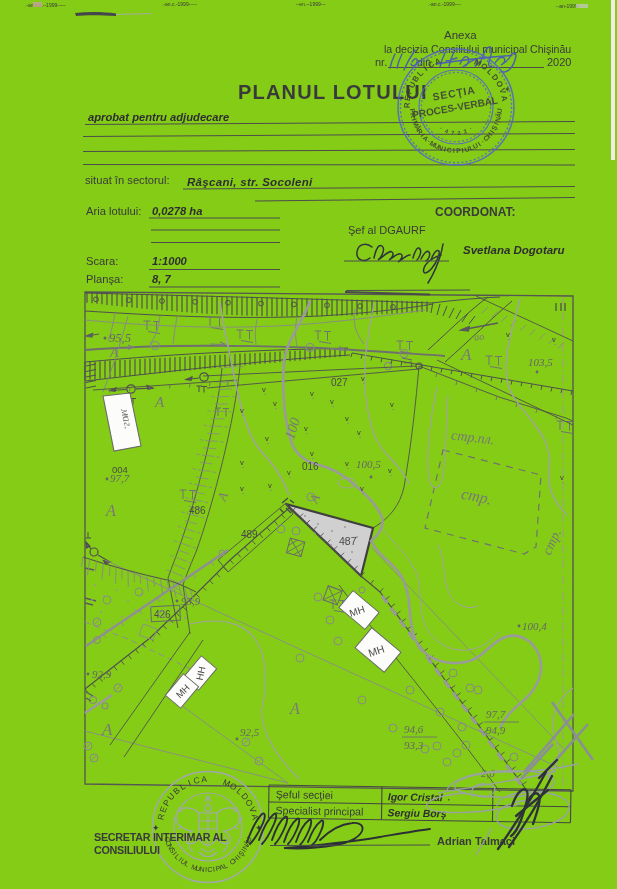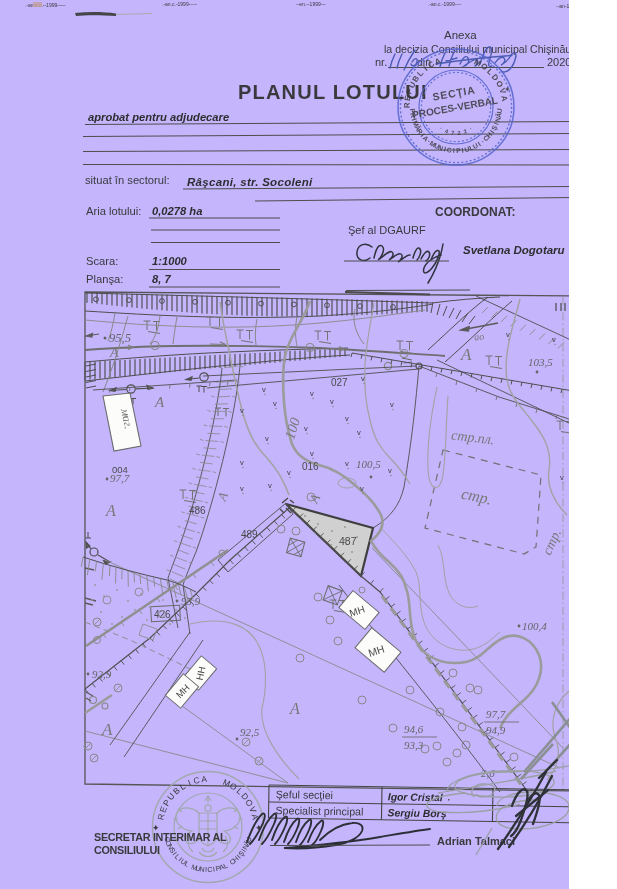--- a/index.html
+++ b/index.html
@@ -1,16 +1,16 @@
 <!DOCTYPE html>
 <html><head>
 <meta charset="utf-8">
 <style>
 html,body{margin:0;padding:0;background:#fff}
-.page{position:relative;width:569px;height:889px;background:#c4b5fd;overflow:hidden;font-family:"Liberation Sans",sans-serif}
+.page{position:relative;width:617px;height:889px;background:#84cc16;overflow:hidden;font-family:"Liberation Sans",sans-serif}
 svg{position:absolute;left:0;top:0}
 text{font-family:"Liberation Sans",sans-serif;fill:#3a3a3c}
 .ser{font-family:"Liberation Serif",serif;font-style:italic;fill:#787878}
 .num{font-family:"Liberation Serif",serif;font-style:italic;fill:#666}
 .lbl{font-family:"Liberation Sans",sans-serif;fill:#4a4a4a}
 .bi{font-weight:bold;font-style:italic;fill:#2e2e30}
 .hl{stroke:#4d4d4d;stroke-width:1}
 .mp{stroke:#898989;fill:none}
 .dk{stroke:#4f4f4f;fill:none}
 .ct{stroke:#a2a2a2;fill:none}

